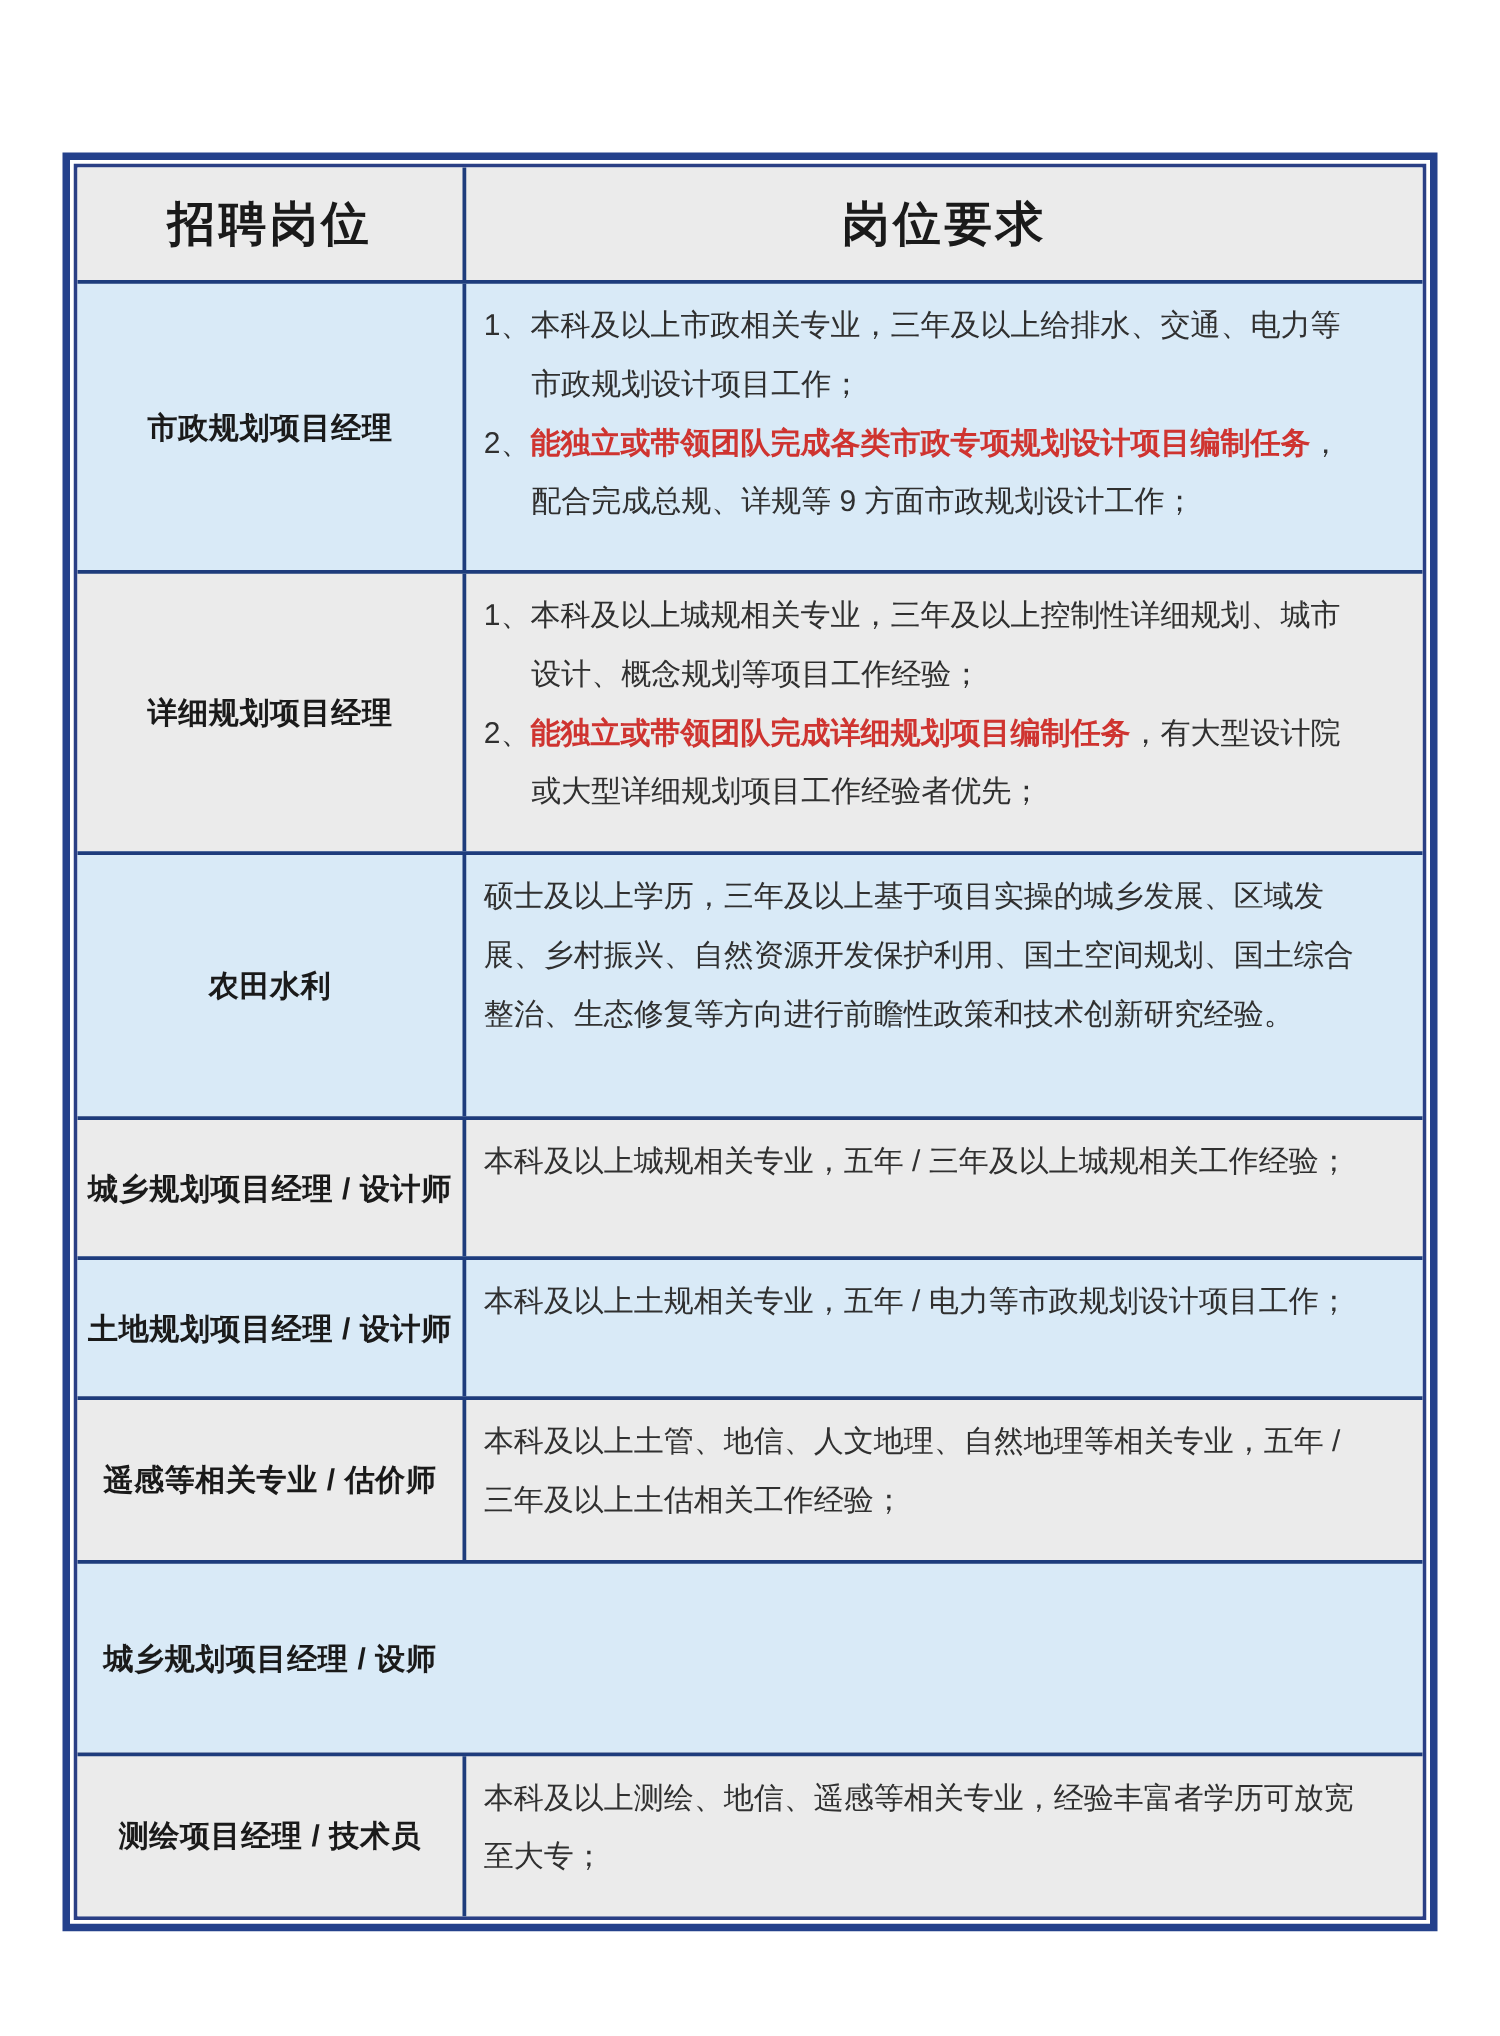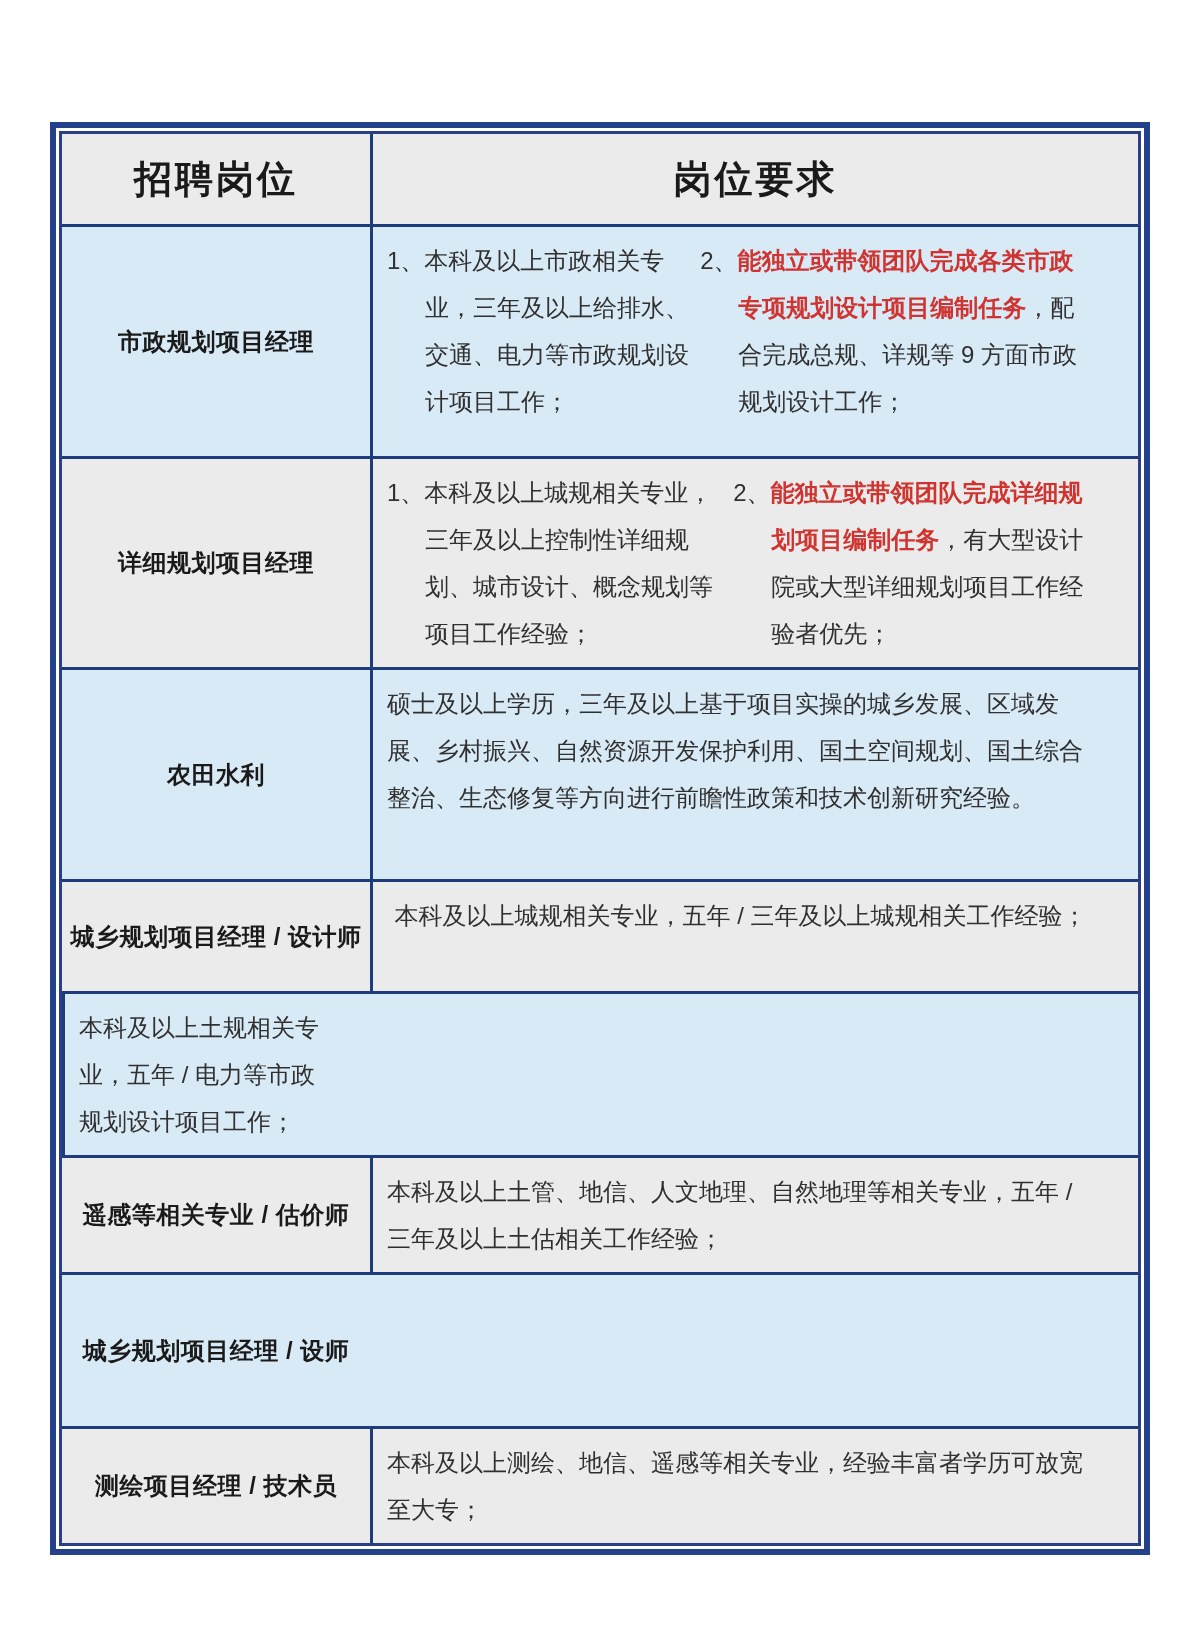--- a/index.html
+++ b/index.html
@@ -52,22 +52,22 @@
     display:flex;align-items:center;justify-content:center;
     text-align:center;
     padding:6px 4px;
     font-weight:900;
     color:var(--heading-text,#1a1a1a);
     font-size:24px;
     letter-spacing:0.5px;
   }
   .req-cell{
     border-left:3px solid var(--divider,#1e3c7c);
-    display:flex;flex-direction:row;justify-content:center;
-    padding:10px 44px 10px 14px;
+    display:flex;flex-direction:column;
+    padding:10px 44px 24px 14px;
   }
   .header-cell{
     display:flex;align-items:center;justify-content:center;
     font-size:38px;
     font-weight:900;
     color:var(--heading-text,#1a1a1a);
     letter-spacing:3px;
     padding:8px 0;
   }
   .header-cell.req-head{border-left:3px solid var(--divider,#1e3c7c);}
@@ -118,20 +118,21 @@
   </div>
 
   <div class="t-row tone-gray">
     <div class="pos-cell">城乡规划项目经理 / 设计师</div>
     <div class="req-cell">
           <div class="req-par"><span>本科及以上城规相关专业，五年 / 三年及以上城规相关工作经验；</span></div>
         </div>
   </div>
 
   <div class="t-row tone-blue">
+    <div class="pos-cell">土地规划项目经理 / 设计师</div>
     <div class="req-cell">
           <div class="req-par"><span>本科及以上土规相关专业，五年 / 电力等市政规划设计项目工作；</span></div>
         </div>
   </div>
 
   <div class="t-row tone-gray">
     <div class="pos-cell">遥感等相关专业 / 估价师</div>
     <div class="req-cell">
           <div class="req-par"><span>本科及以上土管、地信、人文地理、自然地理等相关专业，五年 / 三年及以上土估相关工作经验；</span></div>
         </div>

